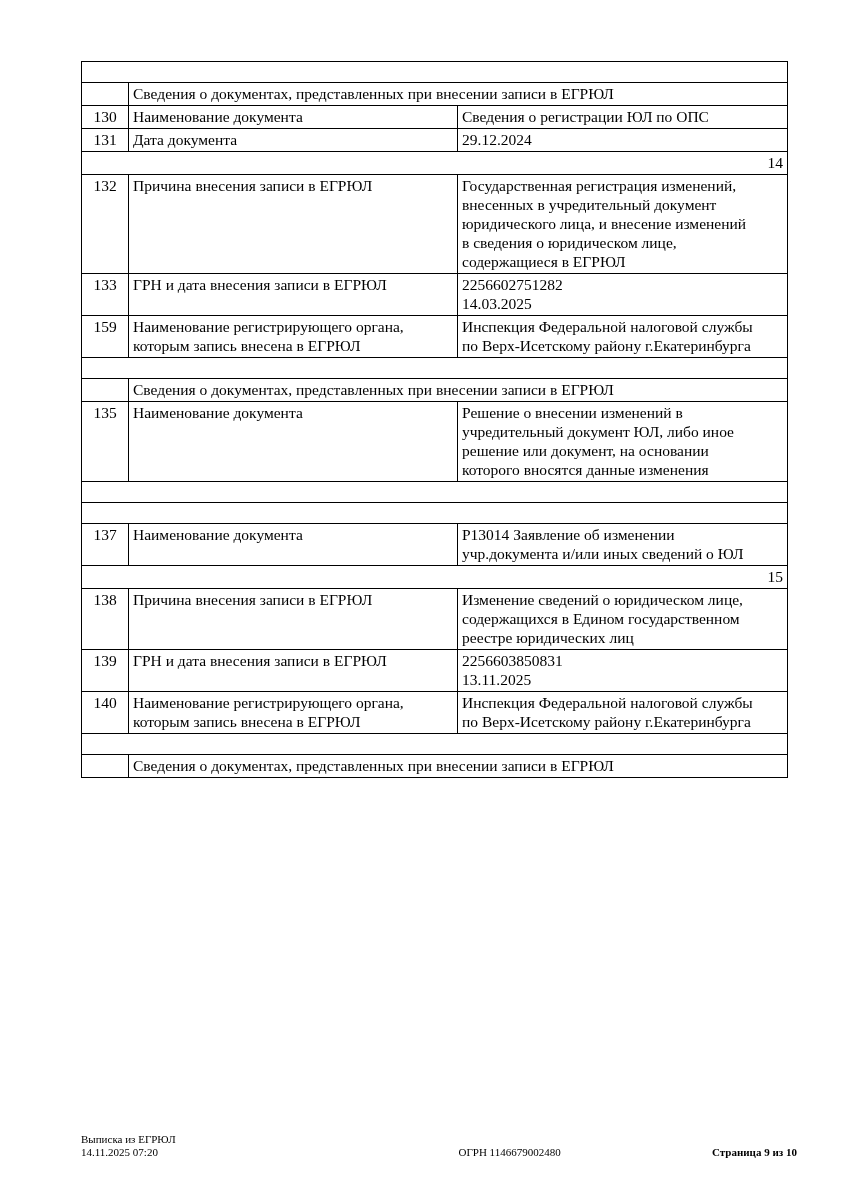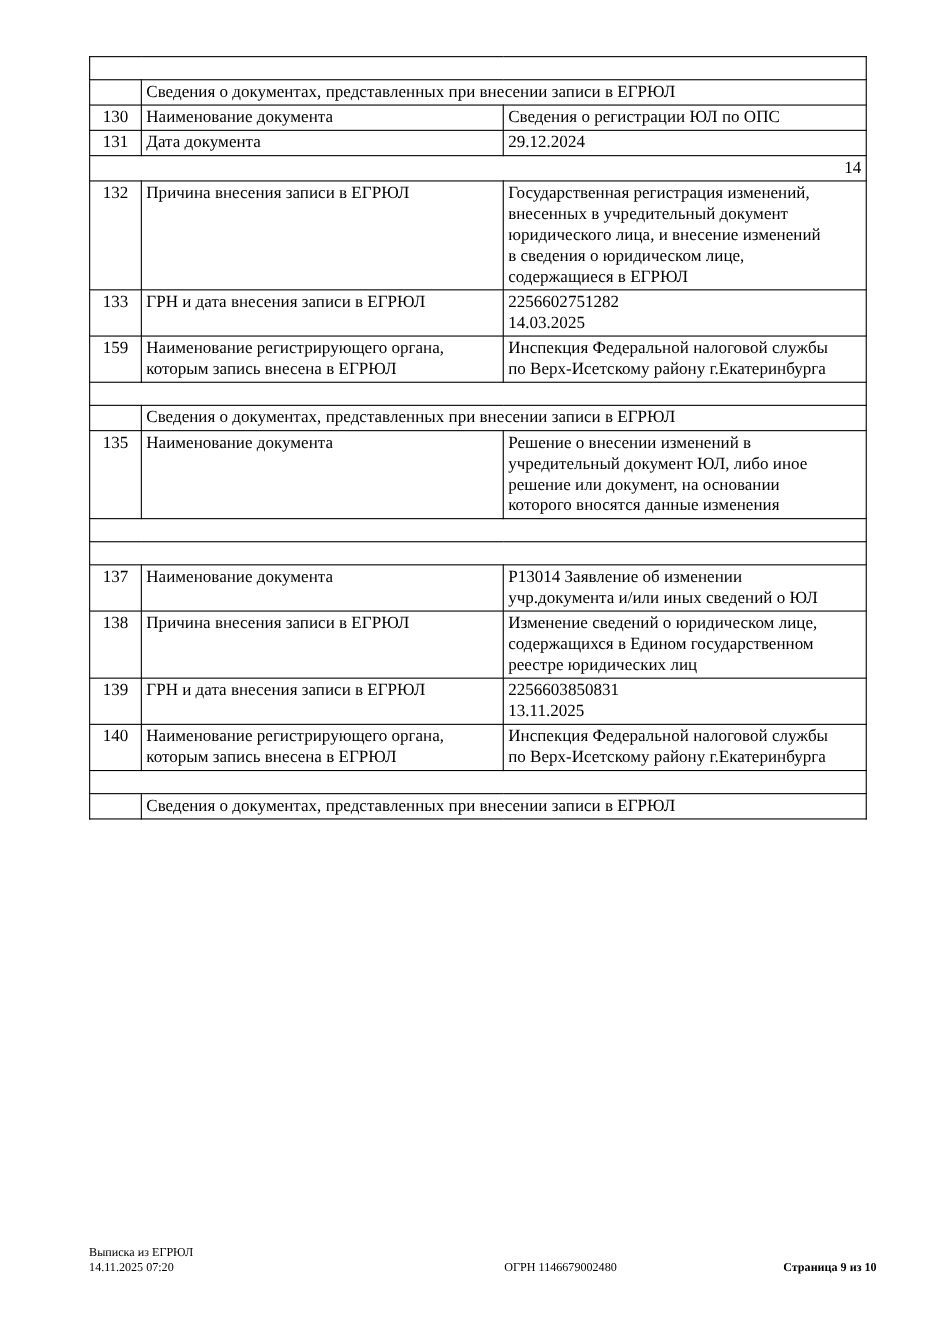--- a/index.html
+++ b/index.html
@@ -9,21 +9,21 @@
     height: 1200px;
     background: #ffffff;
     color: #000000;
     font-family: "Liberation Serif", "DejaVu Serif", serif;
     position: relative;
     overflow: hidden;
   }
   .doc-table {
     position: absolute;
     left: 81px;
-    top: 51px;
+    top: 61px;
     width: 706px;
     border-collapse: collapse;
     table-layout: fixed;
   }
   .doc-table td {
     border: 1.5px solid #000000;
     padding: 1px 4px 2px 4px;
     font-size: 15.5px;
     line-height: 19px;
     vertical-align: top;
@@ -130,20 +130,23 @@
         <tr>
           <td colspan="3" class="blank-cell"></td>
         </tr>
         <tr>
           <td class="num-cell">137</td>
           <td class="label-cell">Наименование документа</td>
           <td class="value-cell">Р13014 Заявление об изменении
 учр.документа и/или иных сведений о ЮЛ</td>
         </tr>
         <tr>
+          <td colspan="3" class="record-num-cell">15</td>
+        </tr>
+        <tr>
           <td class="num-cell">138</td>
           <td class="label-cell">Причина внесения записи в ЕГРЮЛ</td>
           <td class="value-cell">Изменение сведений о юридическом лице,
 содержащихся в Едином государственном
 реестре юридических лиц</td>
         </tr>
         <tr>
           <td class="num-cell">139</td>
           <td class="label-cell">ГРН и дата внесения записи в ЕГРЮЛ</td>
           <td class="value-cell">2256603850831

